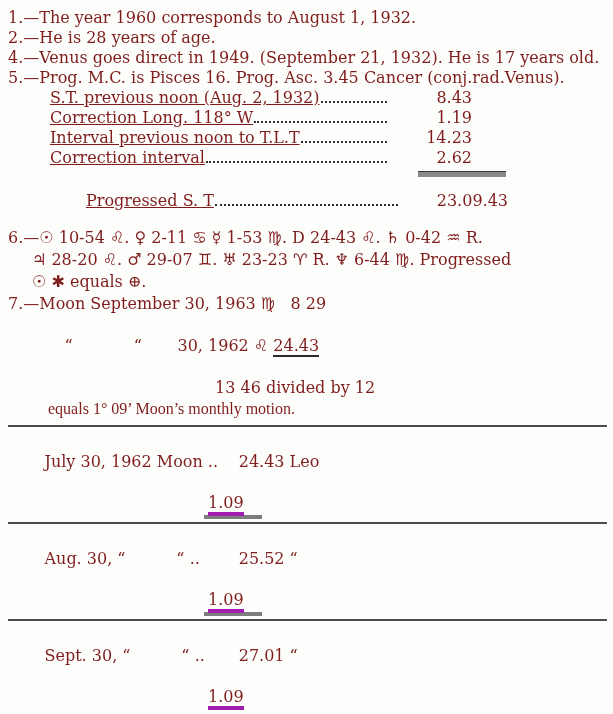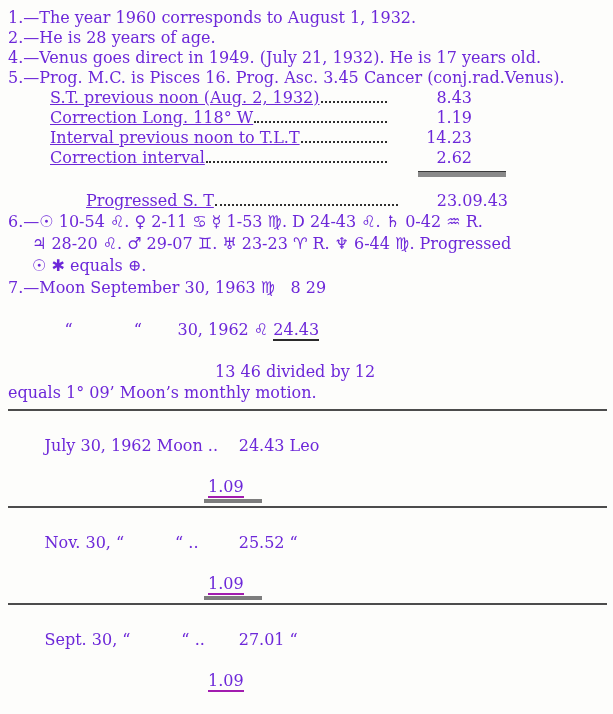--- a/index.html
+++ b/index.html
@@ -1,67 +1,67 @@
 <!DOCTYPE html>
 <html><head>
 <meta charset="utf-8">
 <style>
   html,body{margin:0;padding:0;background:#e8e8e4;}
   .page{
     position:relative;
     width:613px;height:714px;
     box-sizing:border-box;
     background:#fdfdfb;
-    color:#6d28d9;
+    color:#7f1d1d;
     font-family:"DejaVu Serif","DejaVu Sans",serif;
     font-size:16px;
     line-height:20px;
     padding:8px 6px 0 8px;
     overflow:hidden;
   }
   
   .item{white-space:pre;}
   
   .st-block{margin-left:42px;width:422px;}
   .st-line{display:flex;align-items:baseline;height:20px;}
   .st-label{white-space:pre;text-decoration:underline;}
   .st-leader{flex:1;border-bottom:2px dotted #2e2e2e;margin:0 1px 3px 1px;min-width:10px;}
   .st-value{white-space:pre;text-align:right;min-width:46px;margin-left:38px;}
   .st-total-bar{margin-left:368px;width:88px;height:5px;background:#8a8a8a;border-top:1px solid #3a3a3a;margin-top:3px;}
   .st-result{display:flex;align-items:baseline;margin-left:78px;width:422px;margin-top:14px;height:20px;}
   
-  .item6{margin-top:0;}
+  .item6{margin-top:16px;}
   .item6 .cont{padding-left:24px;}
   .i6line{white-space:pre;line-height:22px;}
   .item7 .cont{padding-left:26px;}
   .i7line{white-space:pre;line-height:21px;}
   .uline{border-bottom:2px solid #2a2a2a;}
   .i7-div{margin-left:207px;line-height:21px;white-space:pre;}
-  .i7-equals{line-height:21px;white-space:pre;}
+  .i7-equals{margin-left:40px;line-height:21px;white-space:pre;font-family:Liberation Serif, serif;}
   
   .rule{border-top:2px solid #4c4c4c;margin-top:3px;}
   .rule-top{border-top:2px solid #4c4c4c;margin-top:6px;}
   .mrow{padding-top:3px;}
   .mline1{white-space:pre;line-height:21px;padding-left:6px;}
   .mleft{display:inline-block;white-space:pre;width:190px;}
   .mval{display:inline-block;min-width:50px;text-align:right;white-space:pre;}
   .msign{white-space:pre;}
   .mline2{padding-left:200px;line-height:20px;}
-  .motion{border-bottom:2px solid #a21caf;}
+  .motion{border-bottom:4px solid #a21caf;}
   .msuffix{color:#333;}
   .mbar{margin-left:196px;width:58px;height:4px;background:#7d7d7d;margin-top:2px;}
 </style>
 </head>
 <body>
 
 <div class="page">
 
   <div class="item">1.—The year 1960 corresponds to August 1, 1932.</div>
   <div class="item">2.—He is 28 years of age.</div>
-  <div class="item">4.—Venus goes direct in 1949. (July 21, 1932). He is 17 years old.</div>
+  <div class="item">4.—Venus goes direct in 1949. (September 21, 1932). He is 17 years old.</div>
   <div class="item">5.—Prog. M.C. is Pisces 16. Prog. Asc. 3.45 Cancer (conj.rad.Venus).</div>
 
   <div class="st-block">
     <div class="st-line">
       <span class="st-label">S.T. previous noon (Aug. 2, 1932)</span>
       <span class="st-leader"></span>
       <span class="st-value">8.43</span>
     </div>
     <div class="st-line">
       <span class="st-label">Correction Long. 118° W</span>
@@ -108,21 +108,21 @@
     <div class="mline1">
       <span class="mleft">July 30, 1962 Moon ..</span><span class="mval">24.43</span><span class="msign"> Leo</span>
     </div>
     <div class="mline2"><span class="motion">1.09</span><span class="msuffix"></span></div>
     <div class="mbar"></div>
     <div class="rule"></div>
   </div>
 
   <div class="mrow">
     <div class="mline1">
-      <span class="mleft">Nov. 30, “          “ ..</span><span class="mval">25.52</span><span class="msign"> “</span>
+      <span class="mleft">Aug. 30, “          “ ..</span><span class="mval">25.52</span><span class="msign"> “</span>
     </div>
     <div class="mline2"><span class="motion">1.09</span><span class="msuffix"></span></div>
     <div class="mbar"></div>
     <div class="rule"></div>
   </div>
 
   <div class="mrow">
     <div class="mline1">
       <span class="mleft">Sept. 30, “          “ ..</span><span class="mval">27.01</span><span class="msign"> “</span>
     </div>

